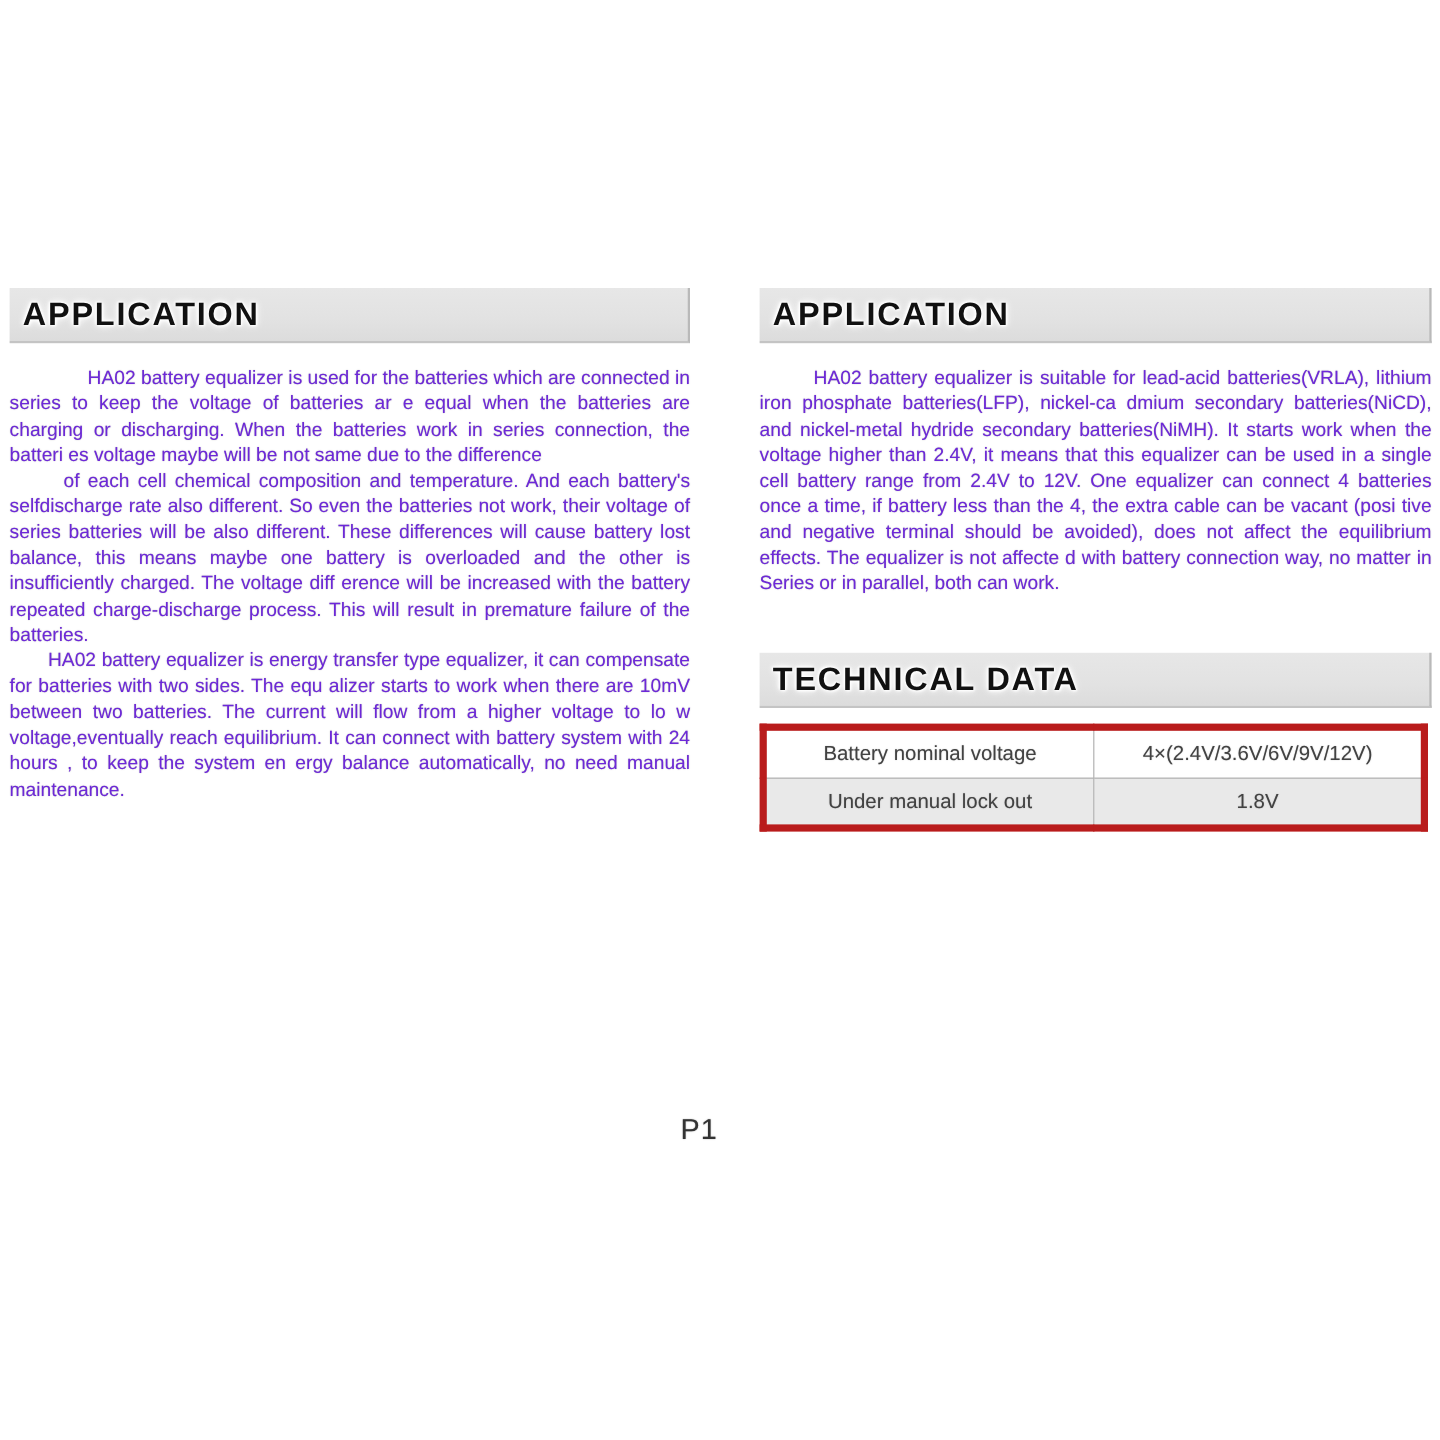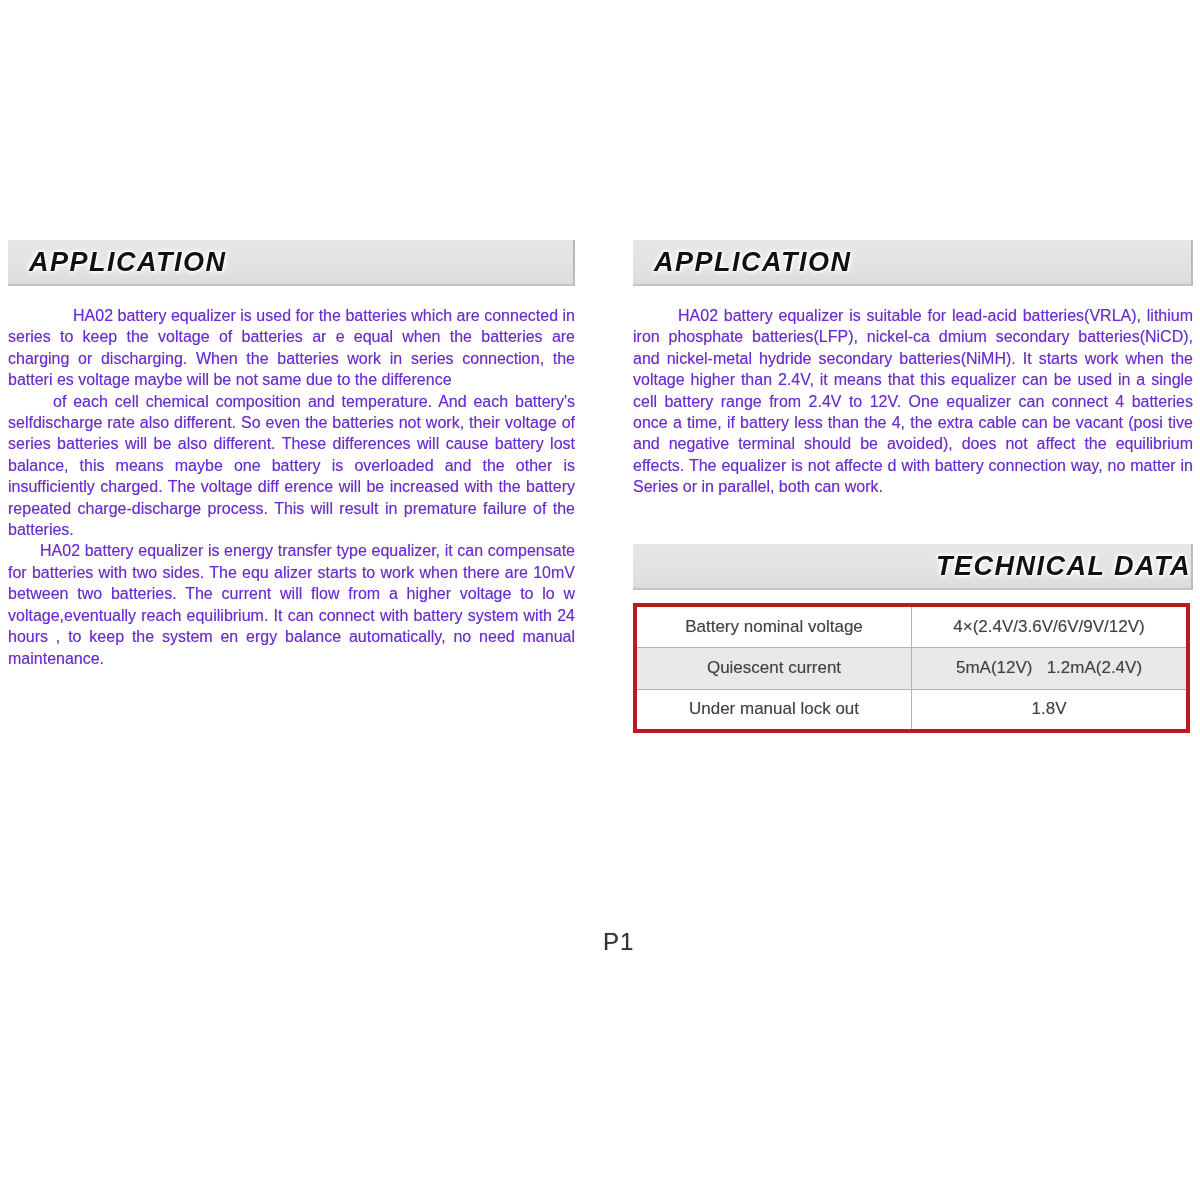--- a/index.html
+++ b/index.html
@@ -23,23 +23,22 @@
   .col-left  { left: 8px;   width: 567px; }
   .col-right { left: 633px; width: 560px; }
 
   .section-bar {
     height: 46px;
     background: linear-gradient(180deg, #e7e7e7 0%, #e2e2e2 60%, #dcdcdc 100%);
     border-right: 2px solid #b9b9b9;
     border-bottom: 2px solid #c4c4c4;
     display: flex;
     align-items: center;
-    padding-left: 21px;
+    padding-left: 11px;
     box-sizing: border-box;
-    font-style: italic;
   }
   .section-bar .bar-title {
     font-size: 27px;
     font-weight: 700;
     letter-spacing: 1.5px;
     color: #111111;
     text-shadow: 0 0 3px #ffffff, 0 0 5px #ffffff, 1px 1px 2px #ffffff,
                  -1px -1px 2px #ffffff, 0 0 8px #ffffff;
   }
 
@@ -56,29 +55,28 @@
   }
   .indent-lg { text-indent: 65px; }
   .indent-md { text-indent: 45px; }
   .indent-sm { text-indent: 32px; }
 
   .tech-bar {
     position: absolute;
     left: 0;
     top: 304px;
     width: 100%;
-    justify-content: flex-end;
   }
   .tech-table {
     position: absolute;
     left: 0;
     top: 363px;
     width: 557px;
     border-collapse: collapse;
-    border: 4px solid #b91c1c;
+    border: 6px solid #b91c1c;
     table-layout: fixed;
   }
   .tech-table td {
     border: 1px solid #b2b2b2;
     height: 42px;
     text-align: center;
     vertical-align: middle;
     font-size: 17px;
     color: #424242;
     text-shadow: 0 0 1px rgba(70,70,70,0.4);
@@ -92,21 +90,20 @@
   .tech-table td.label-cell { width: 50%; }
 
   .page-number {
     position: absolute;
     left: 567px;
     top: 928px;
     font-size: 24px;
     letter-spacing: 1px;
     color: #333333;
     text-shadow: 0 0 1px rgba(50,50,50,0.6);
-    margin-left: 36px;
   }
 </style>
 </head>
 <body>
 
 <div class="page">
 
   <div class="column col-left">
     <div class="section-bar">
       <span class="bar-title">APPLICATION</span>
@@ -130,24 +127,20 @@
       <span class="bar-title">TECHNICAL DATA</span>
     </div>
 
     <table class="tech-table">
       <tbody>
         <tr>
           <td class="label-cell">Battery nominal voltage</td>
           <td>4×(2.4V/3.6V/6V/9V/12V)</td>
         </tr>
         <tr>
-          <td class="label-cell">Quiescent current</td>
-          <td>5mA(12V)   1.2mA(2.4V)</td>
-        </tr>
-        <tr>
           <td class="label-cell">Under manual lock out</td>
           <td>1.8V</td>
         </tr>
       </tbody>
     </table>
   </div>
 
   <div class="page-number">P1</div>
 
 </div>

